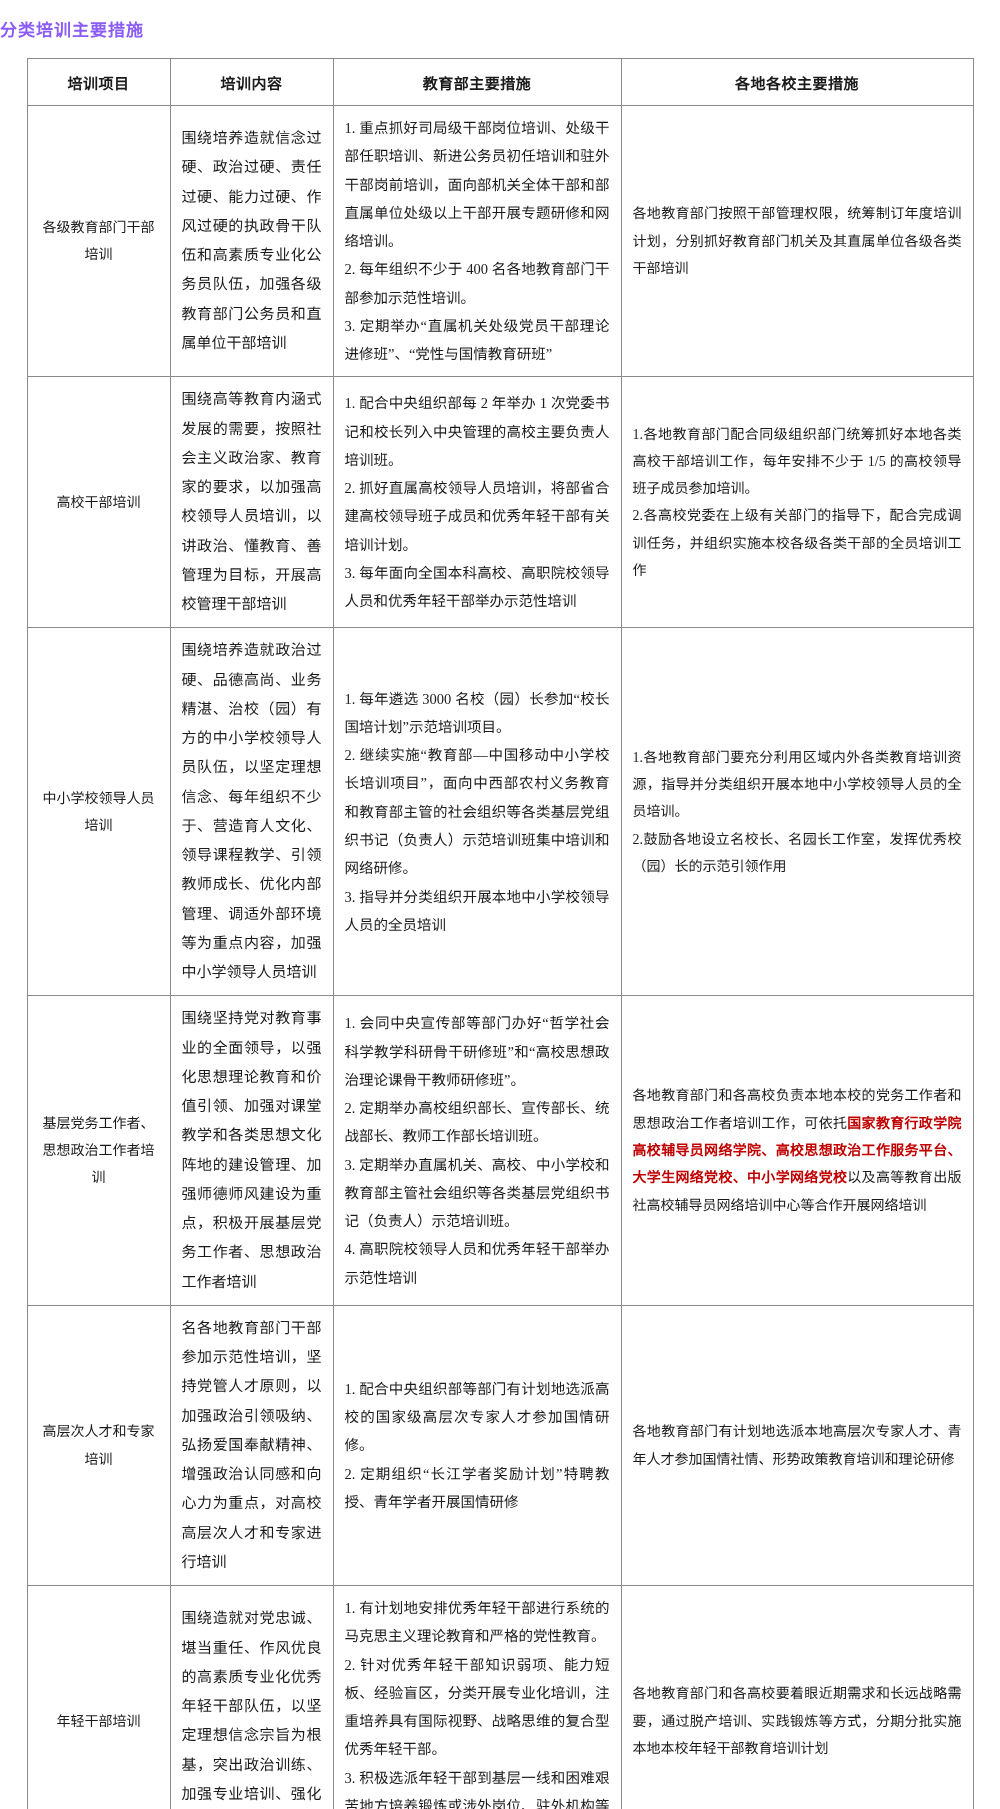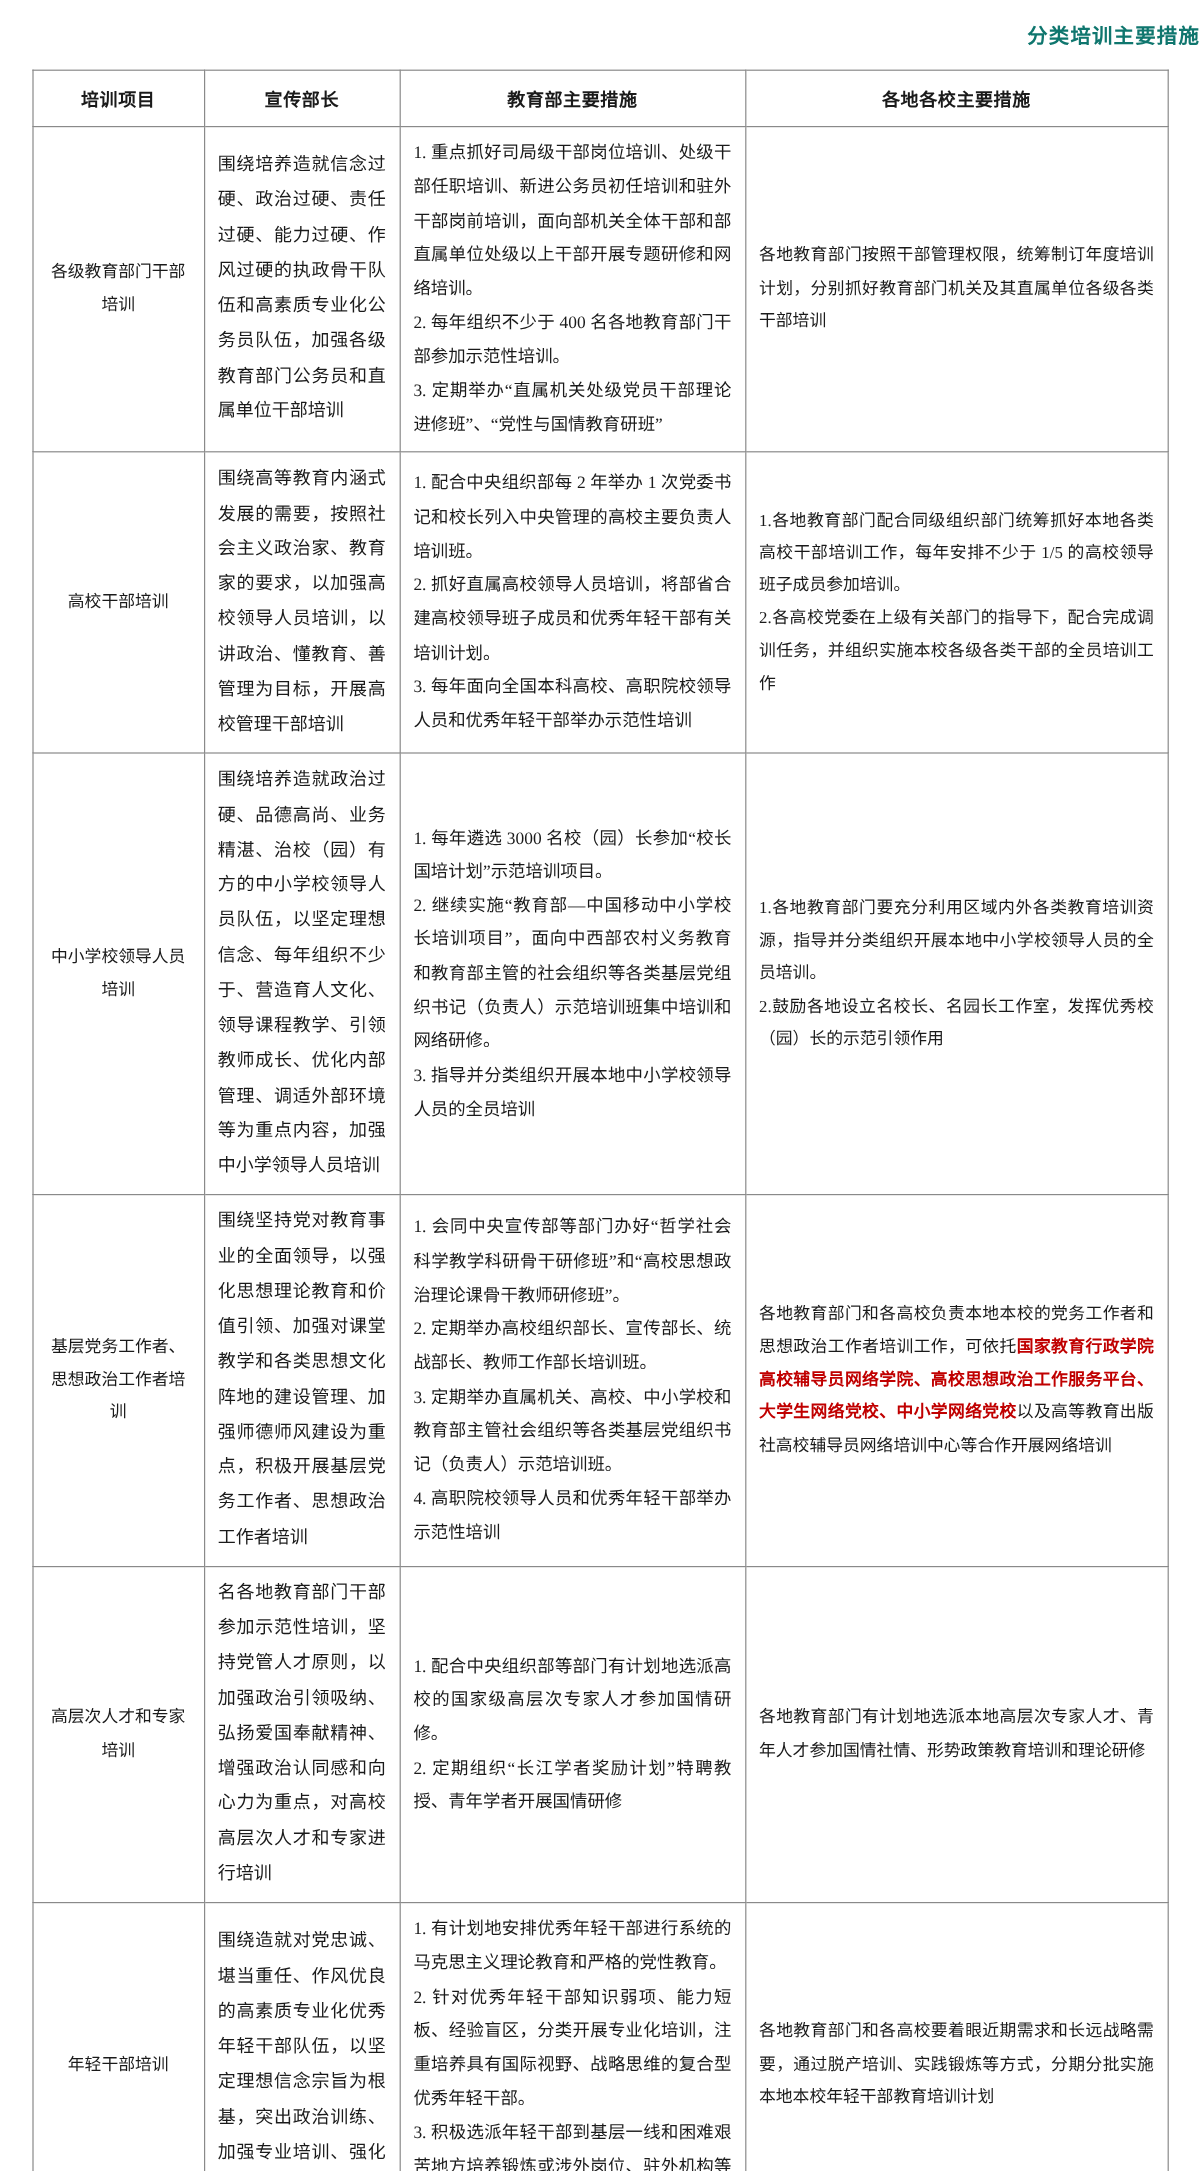--- a/index.html
+++ b/index.html
@@ -14,28 +14,28 @@
     font-family: "Liberation Serif", "DejaVu Serif", serif;
     color: #1a1a1a;
     -webkit-font-smoothing: antialiased;
   }
   .page {
     width: 1000px;
     box-sizing: border-box;
     padding: 0;
   }
   .doc-title {
-    text-align: right;
+    text-align: left;
     font-family: "Liberation Sans", "DejaVu Sans", sans-serif;
     font-weight: bold;
     font-size: 17px;
     letter-spacing: 1px;
     padding: 16px 0 17px 0;
     margin: 0;
-    color: #0f766e;
+    color: #8b5cf6;
   }
   table.measures {
     border-collapse: collapse;
     table-layout: fixed;
     width: 946px;
     margin: 0 auto;
     border: 1px solid #8a8a8a;
   }
   table.measures col.c1 { width: 143px; }
   table.measures col.c2 { width: 163px; }
@@ -43,21 +43,21 @@
   table.measures col.c4 { width: 352px; }
 
   table.measures th,
   table.measures td {
     border: 1px solid #8a8a8a;
     vertical-align: middle;
     padding: 8px 11px;
     box-sizing: border-box;
   }
   table.measures thead th {
-    font-family: Liberation Serif, serif;
+    font-family: Liberation Sans, sans-serif;
     font-weight: bold;
     font-size: 15px;
     text-align: center;
     height: 47px;
     padding: 6px 6px;
     letter-spacing: 0.5px;
   }
   td.col-item {
     text-align: center;
     font-size: 14px;
@@ -108,21 +108,21 @@
   <table class="measures">
     <colgroup>
       <col class="c1">
         <col class="c2">
         <col class="c3">
         <col class="c4">
     </colgroup>
     <thead>
       <tr>
         <th>培训项目</th>
-        <th>宣传部长</th>
+        <th>培训内容</th>
         <th>教育部主要措施</th>
         <th>各地各校主要措施</th>
       </tr>
     </thead>
     <tbody id="table-body">
         <tr>
           <td class="col-item">
             <div class="plain-block">各级教育部门干部培训</div>
           </td>
           <td class="col-content">

